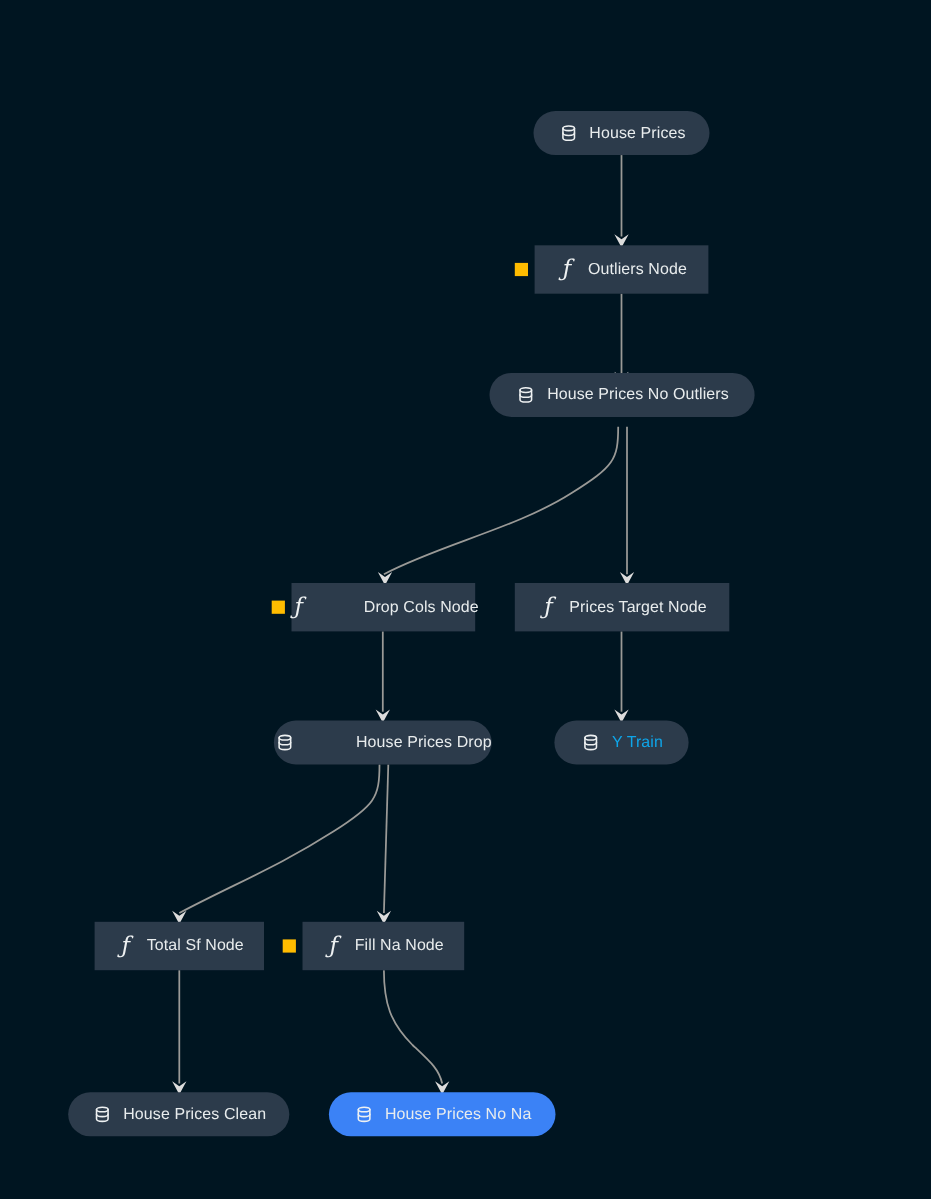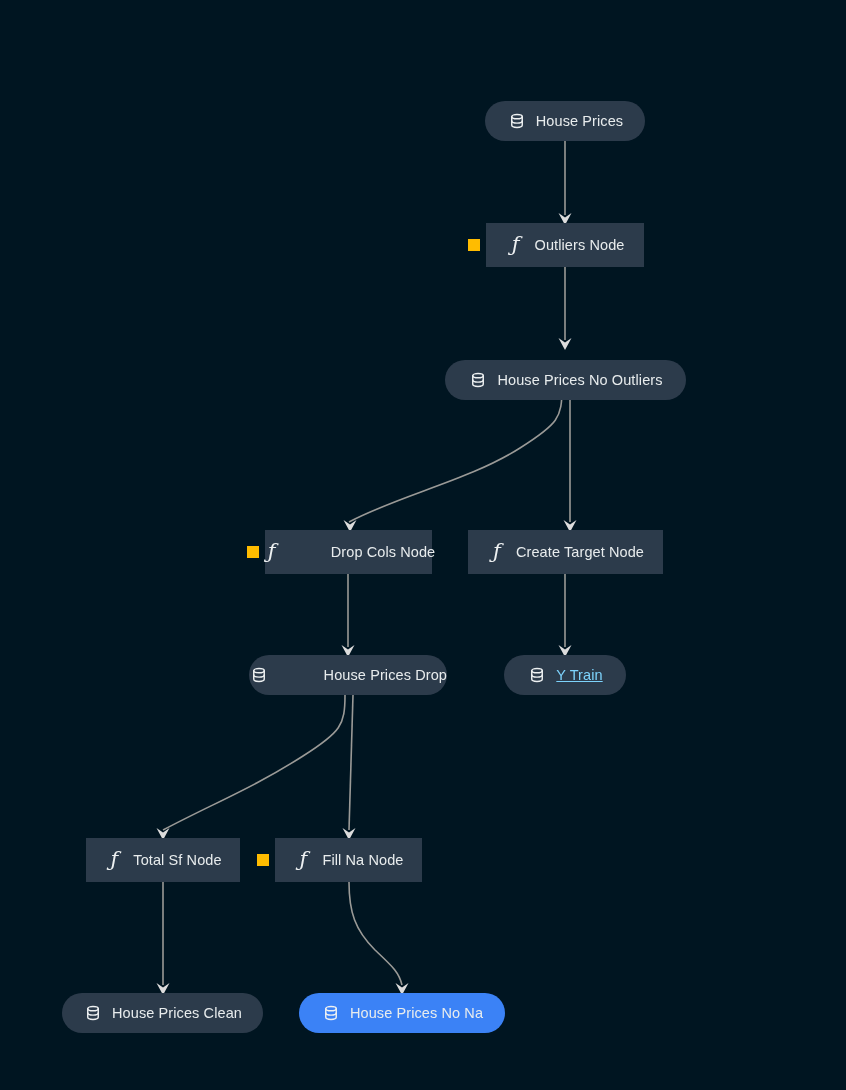--- a/index.html
+++ b/index.html
@@ -129,62 +129,62 @@
         </span>
         <span class="node-label" style="color: rgb(232, 236, 237);">House Prices</span>
       </div>
       <div class="run-marker" style="left: 468px; top: 239px; background: rgb(255, 188, 0);"></div>
       <div class="node task-node" style="left: 486px; top: 223px; width: 158px; height: 44px; background: rgb(44, 59, 75);">
         <span class="node-icon">
           <span class="fn-glyph">ƒ</span>
         </span>
         <span class="node-label" style="color: rgb(232, 236, 237);">Outliers Node</span>
       </div>
-      <div class="node data-node" style="left: 445px; top: 360px; width: 241px; height: 40px; background: rgb(44, 59, 75);">
+      <div class="node data-node" style="left: 445px; top: 339px; width: 241px; height: 40px; background: rgb(44, 59, 75);">
         <span class="node-icon">
           <svg width="18" height="18" viewBox="0 0 24 24" fill="none" stroke="#eef1f2" stroke-width="1.9" stroke-linecap="round">
             <path d="M5 6.2 C5 4.6 8.1 3.4 12 3.4 C15.9 3.4 19 4.6 19 6.2 C19 7.8 15.9 9 12 9 C8.1 9 5 7.8 5 6.2 Z"></path>
             <path d="M5 6.2 L5 17.8 C5 19.4 8.1 20.6 12 20.6 C15.9 20.6 19 19.4 19 17.8 L19 6.2"></path>
             <path d="M5 12 C5 13.6 8.1 14.8 12 14.8 C15.9 14.8 19 13.6 19 12"></path>
           </svg>
         </span>
         <span class="node-label" style="color: rgb(232, 236, 237);">House Prices No Outliers</span>
       </div>
       <div class="run-marker" style="left: 247px; top: 546px; background: rgb(255, 188, 0);"></div>
       <div class="node task-node" style="left: 265px; top: 530px; width: 167px; height: 44px; background: rgb(44, 59, 75);">
         <span class="node-icon">
           <span class="fn-glyph">ƒ</span>
         </span>
         <span class="node-label" style="color: rgb(232, 236, 237); padding-left: 40px;">Drop Cols Node</span>
       </div>
       <div class="node task-node" style="left: 468px; top: 530px; width: 195px; height: 44px; background: rgb(44, 59, 75);">
         <span class="node-icon">
           <span class="fn-glyph">ƒ</span>
         </span>
-        <span class="node-label" style="color: rgb(232, 236, 237);">Create Target Node</span>
+        <span class="node-label" style="color: rgb(232, 236, 237);">Prices Target Node</span>
       </div>
       <div class="node data-node" style="left: 249px; top: 655px; width: 198px; height: 40px; background: rgb(44, 59, 75); justify-content: space-between;">
         <span class="node-icon">
           <svg width="18" height="18" viewBox="0 0 24 24" fill="none" stroke="#eef1f2" stroke-width="1.9" stroke-linecap="round">
             <path d="M5 6.2 C5 4.6 8.1 3.4 12 3.4 C15.9 3.4 19 4.6 19 6.2 C19 7.8 15.9 9 12 9 C8.1 9 5 7.8 5 6.2 Z"></path>
             <path d="M5 6.2 L5 17.8 C5 19.4 8.1 20.6 12 20.6 C15.9 20.6 19 19.4 19 17.8 L19 6.2"></path>
             <path d="M5 12 C5 13.6 8.1 14.8 12 14.8 C15.9 14.8 19 13.6 19 12"></path>
           </svg>
         </span>
         <span class="node-label" style="color: rgb(232, 236, 237);">House Prices Drop</span>
       </div>
       <div class="node data-node" style="left: 504px; top: 655px; width: 122px; height: 40px; background: rgb(44, 59, 75);">
         <span class="node-icon">
           <svg width="18" height="18" viewBox="0 0 24 24" fill="none" stroke="#eef1f2" stroke-width="1.9" stroke-linecap="round">
             <path d="M5 6.2 C5 4.6 8.1 3.4 12 3.4 C15.9 3.4 19 4.6 19 6.2 C19 7.8 15.9 9 12 9 C8.1 9 5 7.8 5 6.2 Z"></path>
             <path d="M5 6.2 L5 17.8 C5 19.4 8.1 20.6 12 20.6 C15.9 20.6 19 19.4 19 17.8 L19 6.2"></path>
             <path d="M5 12 C5 13.6 8.1 14.8 12 14.8 C15.9 14.8 19 13.6 19 12"></path>
           </svg>
         </span>
-        <span class="node-label" style="color: #7dd3fc; text-decoration: underline;">Y Train</span>
+        <span class="node-label" style="color: #0ea5e9;">Y Train</span>
       </div>
       <div class="node task-node" style="left: 86px; top: 838px; width: 154px; height: 44px; background: rgb(44, 59, 75);">
         <span class="node-icon">
           <span class="fn-glyph">ƒ</span>
         </span>
         <span class="node-label" style="color: rgb(232, 236, 237);">Total Sf Node</span>
       </div>
       <div class="run-marker" style="left: 257px; top: 854px; background: rgb(255, 188, 0);"></div>
       <div class="node task-node" style="left: 275px; top: 838px; width: 147px; height: 44px; background: rgb(44, 59, 75);">
         <span class="node-icon">

